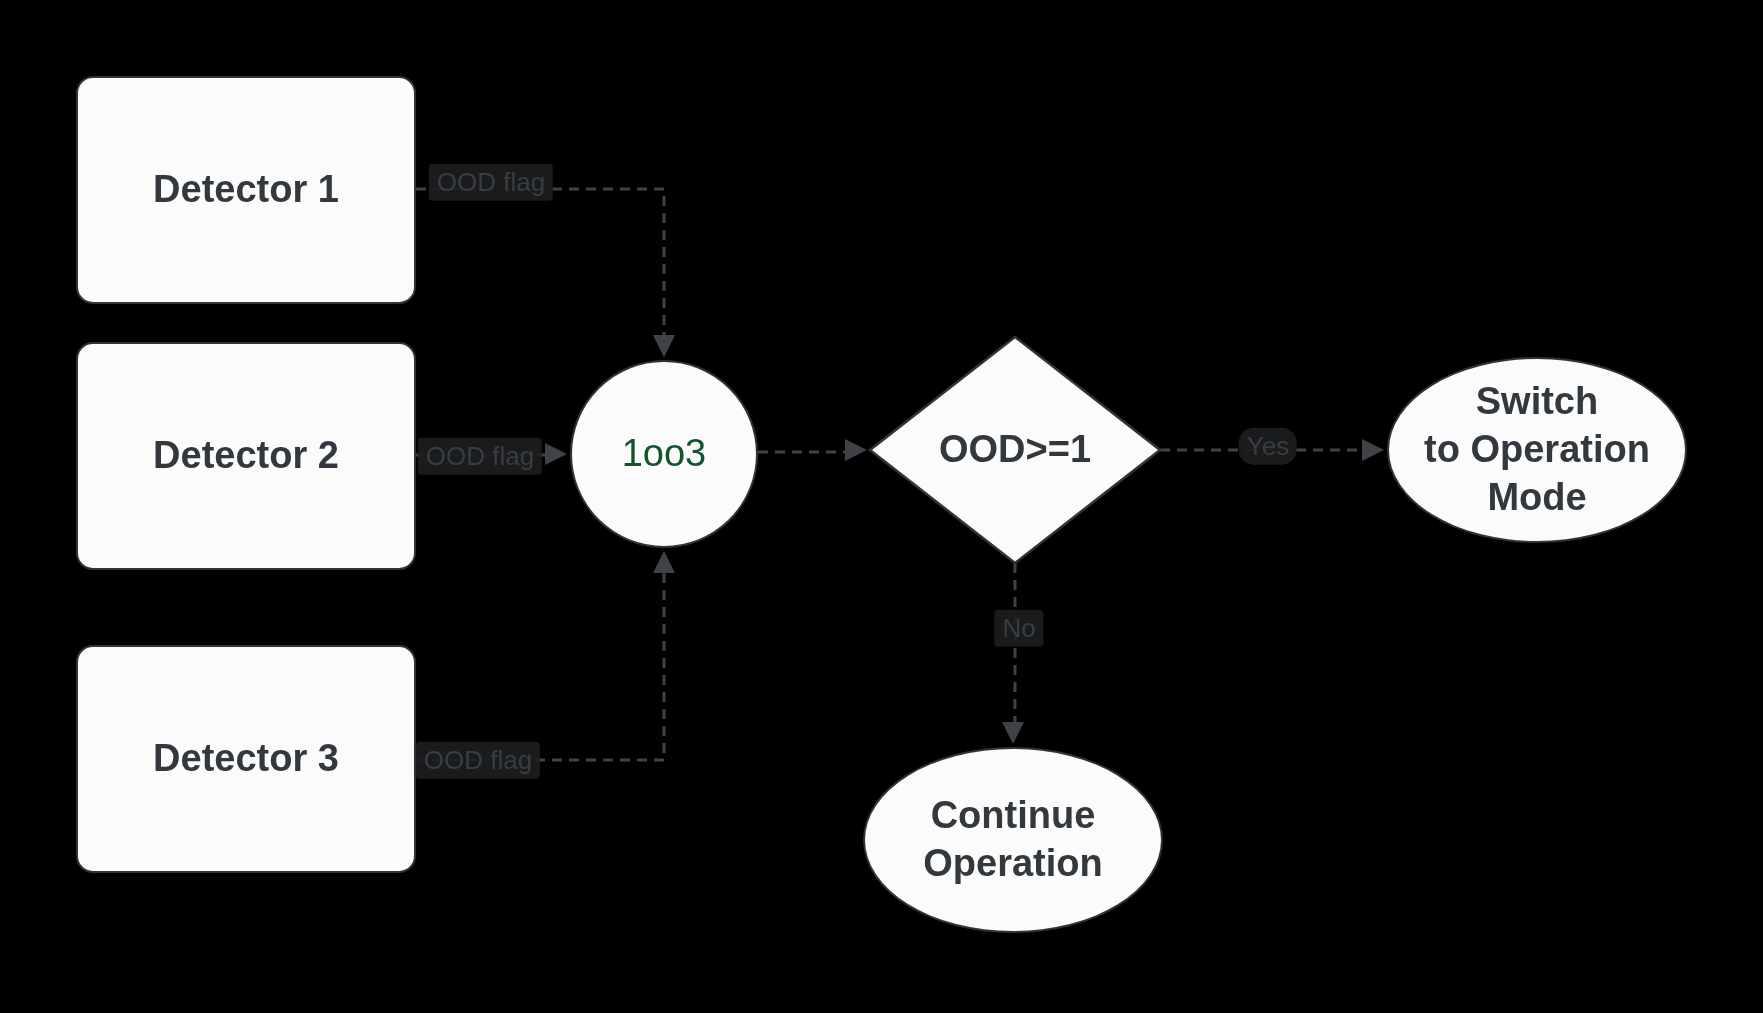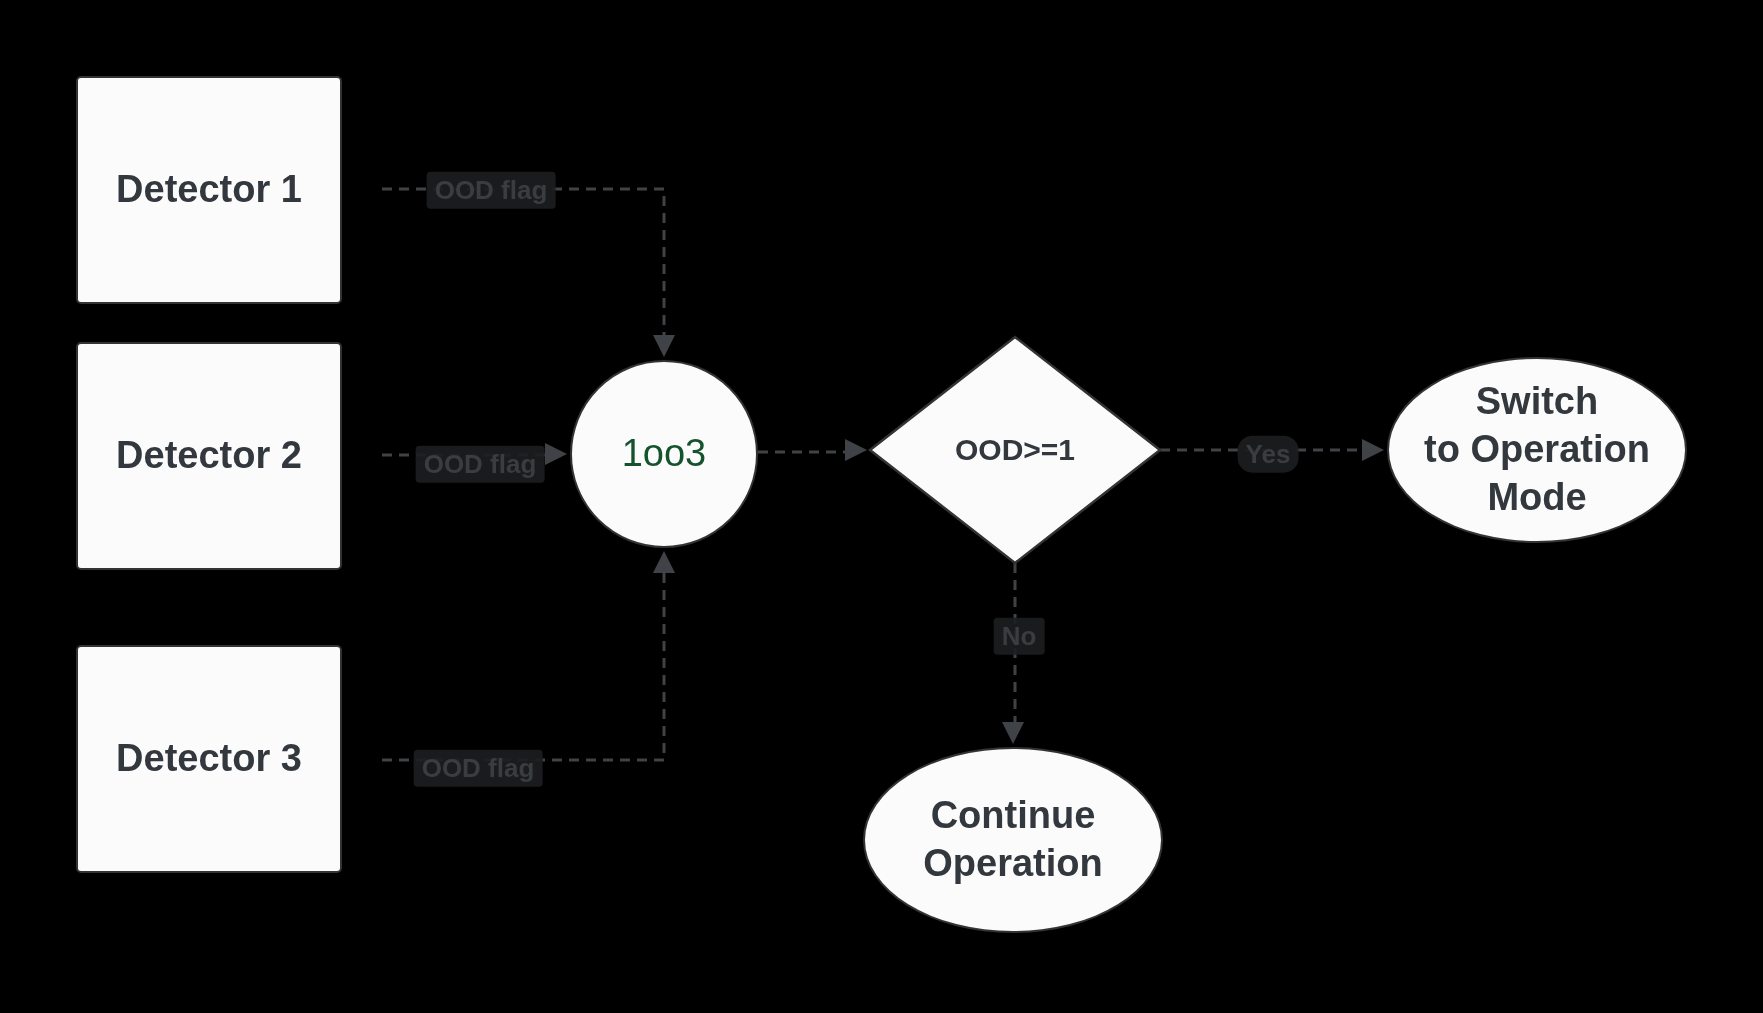--- a/index.html
+++ b/index.html
@@ -11,33 +11,33 @@
   .edge{fill:none;stroke:#3f4347;stroke-width:3;stroke-dasharray:10 7;}
   .arrowhead{fill:#3f4347;stroke:none;}
   .diamond-shape{fill:#fbfbfb;stroke:#333;stroke-width:2.5;}
 
   .node{
     position:absolute;display:flex;align-items:center;justify-content:center;
     background:#fbfbfb;border:2.5px solid #333;box-sizing:border-box;
     color:#32383e;font-weight:bold;font-size:38px;text-align:center;
   }
   .node-label{white-space:pre-line;line-height:1.26;}
-  .box{width:266px;height:228px;left:76px;border-radius:5px;}
+  .box{width:340px;height:228px;left:76px;border-radius:17px;}
   .circle{left:570px;top:360px;width:188px;height:188px;border-radius:50%;font-weight:normal;color:#14532d;}
   .ellipse{width:300px;height:186px;border-radius:50%;}
   .diamond-label{
     position:absolute;left:895px;top:350px;width:240px;height:200px;
     display:flex;align-items:center;justify-content:center;
-    color:#32383e;font-weight:bold;font-size:30px;background:transparent;border:none;
+    color:#32383e;font-weight:bold;font-size:38px;background:transparent;border:none;
   }
   .edge-label{
     position:absolute;transform:translate(-50%,-50%);
     color:#3a3d40;background:rgba(28,29,31,0.92);
-    font-weight:bold;font-size:26px;line-height:1.1;
-    padding:4px 8px;border-radius:4px;white-space:nowrap;margin-top:8px;
+    font-weight:normal;font-size:26px;line-height:1.1;
+    padding:4px 8px;border-radius:4px;white-space:nowrap;
   }
 </style>
 </head>
 <body>
 
 <div id="canvas">
 
   <svg id="wires" viewBox="0 0 1763 1013" xmlns="http://www.w3.org/2000/svg">
 
     <path class="edge" d="M 382 189 H 664 V 338"></path>

